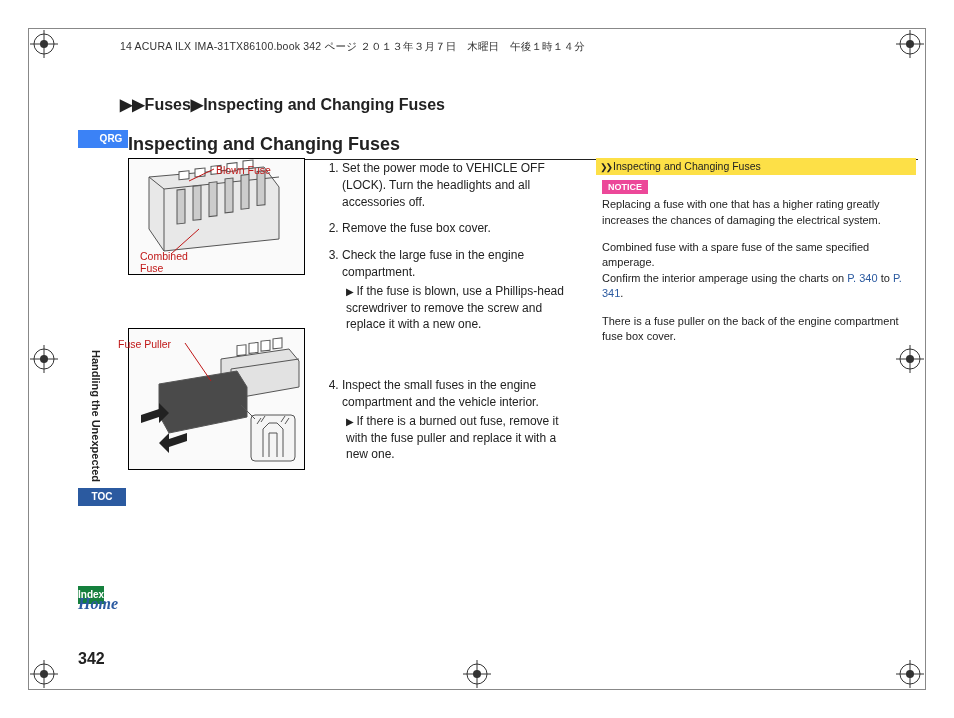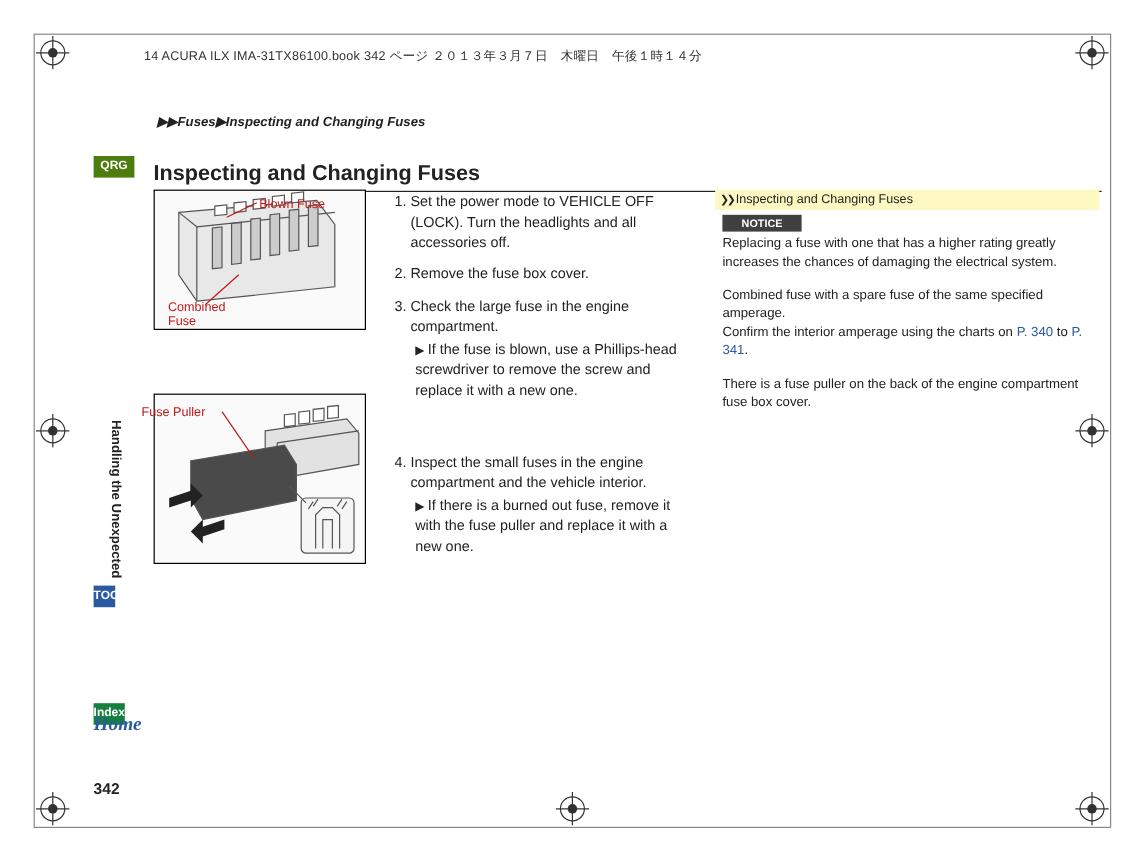--- a/index.html
+++ b/index.html
@@ -39,26 +39,25 @@
     position: absolute;
     left: 120px;
     top: 40px;
     font-size: 10.5px;
     color: #333;
     font-family: "Arial", sans-serif;
     letter-spacing: 0.2px;
   }
   .breadcrumb {
     position: absolute;
-    left: 131px;
+    left: 120px;
     top: 95px;
-    font-size: 11px;
-    font-weight: bold;
-    color: #222;
-    font-style: italic;
+    font-size: 16px;
+    font-weight: bold;
+    color: #222;
   }
   .breadcrumb .arrow { color: #222; }
 
   .sidebar {
     position: absolute;
     left: 78px;
     top: 130px;
     width: 40px;
   }
   .nav-btn {
@@ -66,22 +65,22 @@
     width: 34px;
     line-height: 16px;
     padding: 1px 0;
     text-align: center;
     font-size: 10px;
     font-weight: bold;
     color: #fff;
     margin-bottom: 6px;
     cursor: pointer;
   }
-  .nav-qrg { background: #4d7c0f; }
-  .nav-toc { background: #2b5aa0; position: absolute; left: 78px; top: 488px; width: 18px;}
+  .nav-qrg { background: #3b82f6; padding-left: 16px; }
+  .nav-toc { background: #2b5aa0; position: absolute; left: 78px; top: 488px; width: 48px;}
   .nav-index { background: #15803d; position: absolute; left: 78px; top: 586px; width: 26px;}
   .nav-home {
     position: absolute;
     left: 78px;
     top: 595px;
     font-family: "Brush Script MT", cursive;
     color: #2b5aa0;
     font-size: 16px;
     font-style: italic;
     font-weight: bold;
@@ -146,44 +145,44 @@
 
   .info-col {
     position: absolute;
     left: 596px;
     top: 158px;
     width: 320px;
     font-size: 11px;
     line-height: 1.4;
   }
   .info-header {
-    background: #fef9c3;
+    background: #fde047;
     padding: 1px 4px;
     font-size: 10.5px;
     color: #222;
     margin-bottom: 4px;
   }
   .info-header .chev { font-size: 9px; letter-spacing: -2px; margin-right: 2px; }
   .notice-badge {
     display: inline-block;
-    background: #404040;
+    background: #ec4899;
     color: #fff;
     font-size: 9px;
-    padding: 1px 16px;
+    padding: 1px 6px;
     font-weight: bold;
     margin-bottom: 3px;
   }
   .info-col p { margin: 0 0 12px 0; padding-left: 6px; }
   .link-blue { color: #2b5aa0; cursor: pointer; }
 
   .page-num {
     position: absolute;
     left: 78px;
     top: 650px;
-    font-size: 13px;
+    font-size: 16px;
     font-weight: 600;
     color: #222;
   }
 </style>
 </head>
 <body>
 
 <div class="page-outline"></div>
 
 <div class="crop-mark crop-tl">

